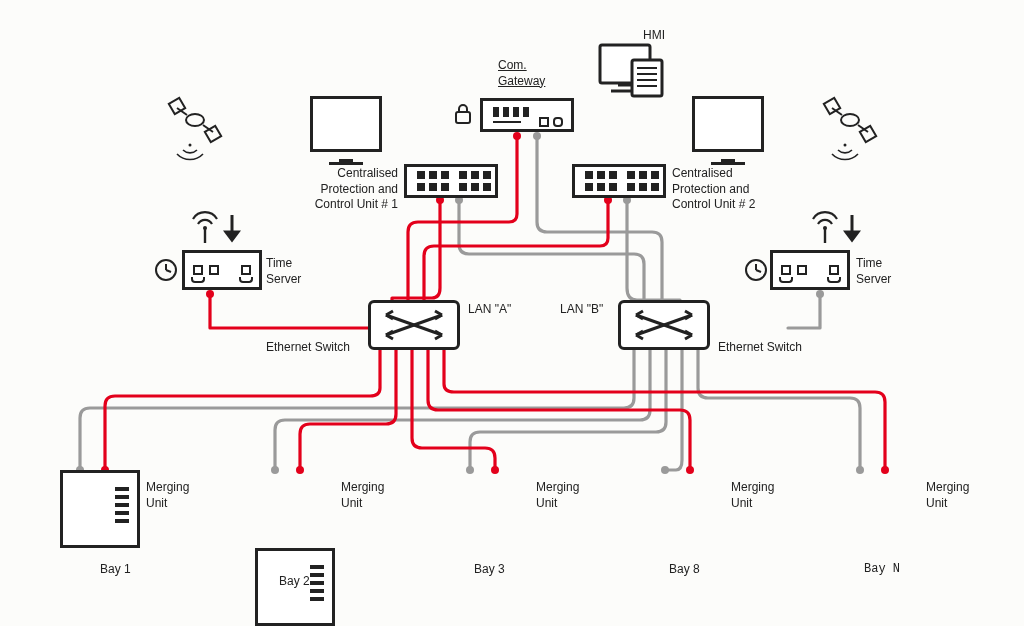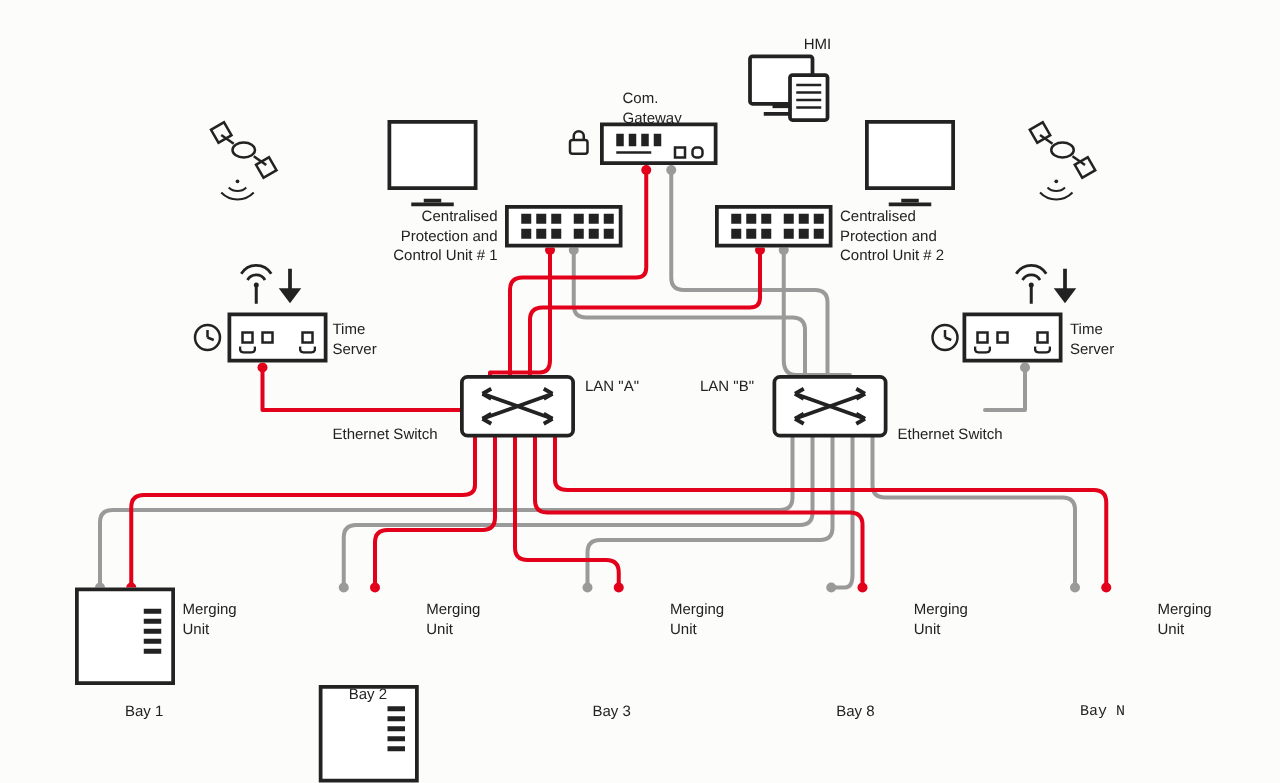--- a/index.html
+++ b/index.html
@@ -303,21 +303,21 @@
   <div class="tape">
         <i></i>
         <i></i>
         <i></i>
         <i></i>
         <i></i>
       </div>
     </div>
 
 <span class="lbl" style="left:643px; top:28px;">HMI</span>
-<span class="lbl" style="left:498px; top:71px;">Com.
+<span class="lbl" style="left:498px; top:58px;text-decoration:underline;">Com.
 Gateway</span>
 <span class="lbl" style="left:263px; top:166px; text-align:right; width:135px;">Centralised
 Protection and
 Control Unit # 1</span>
 <span class="lbl" style="left:672px; top:166px;">Centralised
 Protection and
 Control Unit # 2</span>
 <span class="lbl" style="left:266px; top:256px;">Time
 Server</span>
 <span class="lbl" style="left:856px; top:256px;">Time
@@ -332,18 +332,18 @@
 <span class="lbl" style="left:341px; top:480px;">Merging
 Unit</span>
 <span class="lbl" style="left:536px; top:480px;">Merging
 Unit</span>
 <span class="lbl" style="left:731px; top:480px;">Merging
 Unit</span>
 <span class="lbl" style="left:926px; top:480px;">Merging
 Unit</span>
 
 <span class="lbl" style="left:100px;  top:562px;">Bay 1</span>
-<span class="lbl" style="left:279px; top:548px;">Bay 2</span>
+<span class="lbl" style="left:279px; top:574px;">Bay 2</span>
 <span class="lbl" style="left:474px; top:562px;">Bay 3</span>
 <span class="lbl" style="left:669px; top:562px;">Bay 8</span>
 <span class="lbl" style="left:864px; top:562px;font-family:Liberation Mono, monospace;">Bay N</span>
 
 </div>
 
 </body></html>

